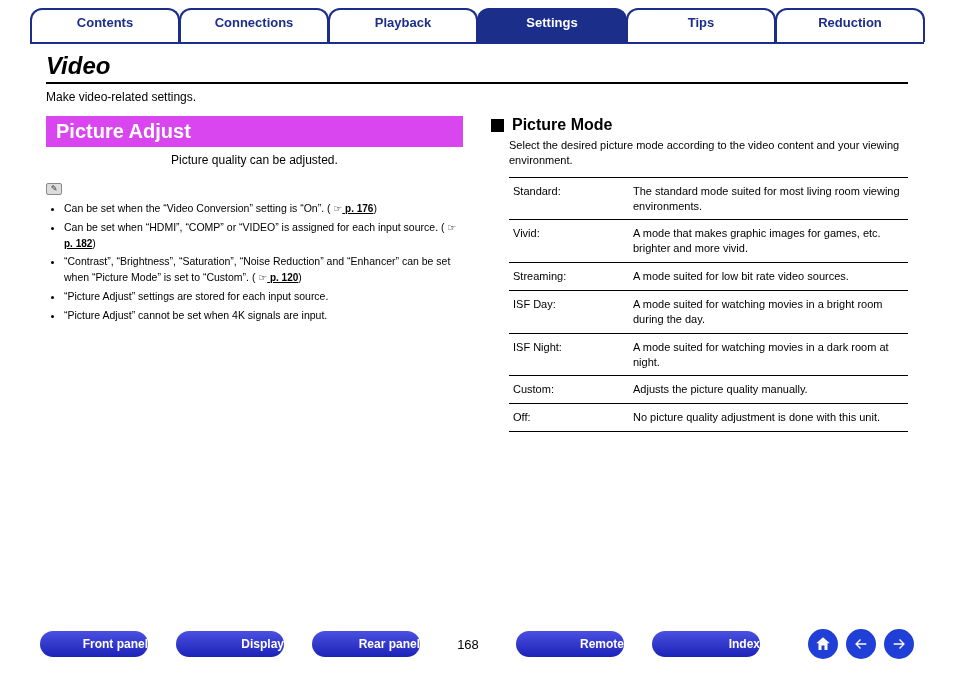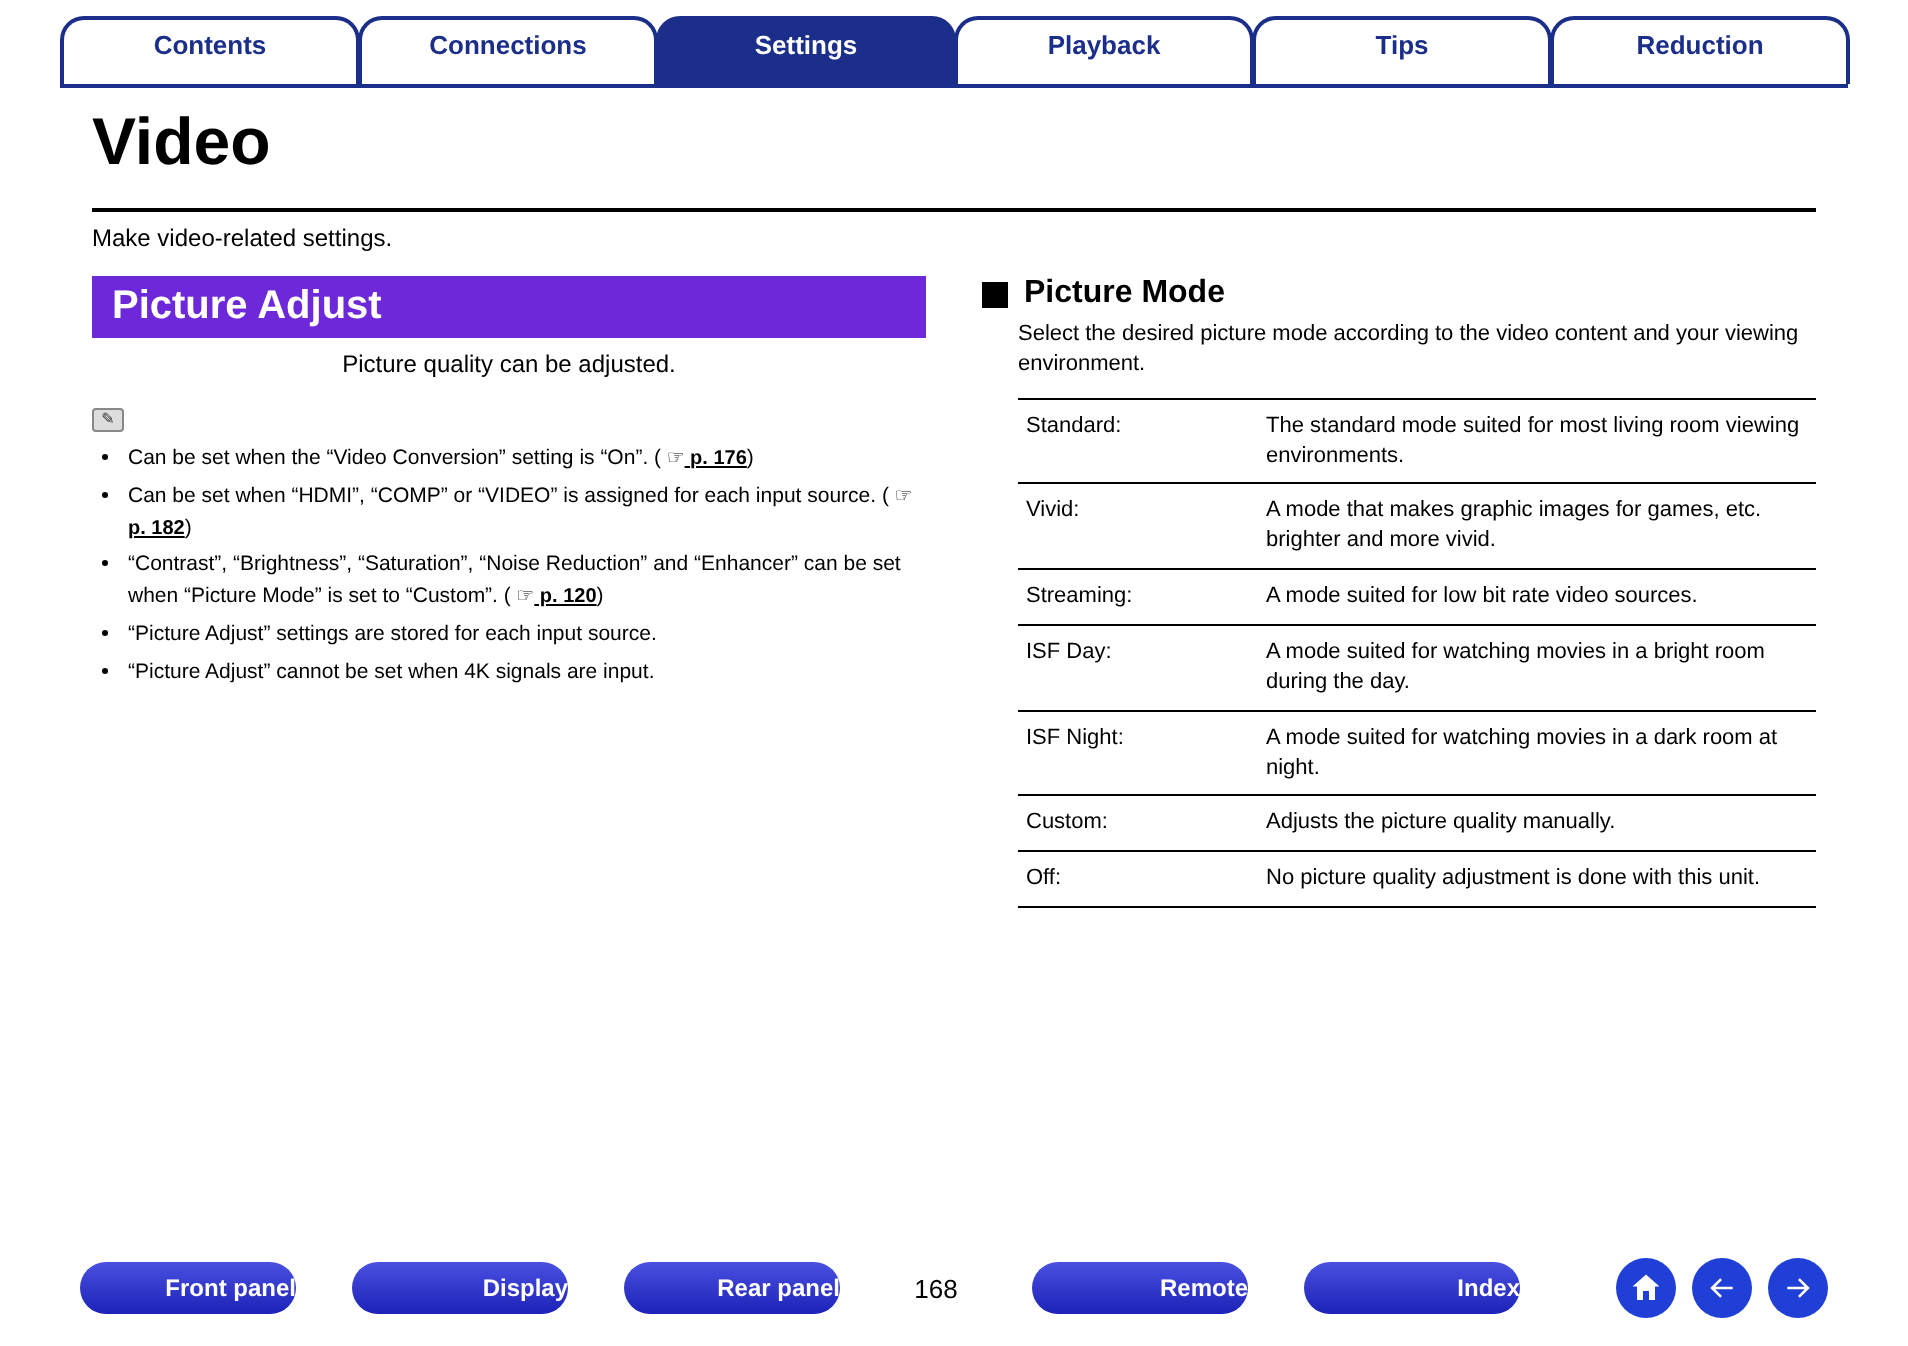--- a/index.html
+++ b/index.html
@@ -11,27 +11,27 @@
     flex: 1; position: relative; text-align: center; font-weight: bold; font-size: 13px;
     line-height: 26px; cursor: pointer; border: 2px solid #1b2e8a; background: #fff; color: #1b2e8a;
     border-top-left-radius: 12px; border-top-right-radius: 12px; border-bottom: none;
     margin-right: -1px;
   }
   .tab.active { background: #1b2e8a; color: #fff; }
   .tabs::after { content:""; position:absolute; left:0; right:0; bottom:-2px; height:2px; background:#1b2e8a; }
 
   
   .page { padding: 6px 46px 0 46px; }
-  h1.page-title { font-size: 33px; font-weight: bold; color: #000; margin-top: 4px; padding-bottom: 14px; border-bottom: 2px solid #000; }
+  h1.page-title { font-size: 24px; font-weight: bold; color: #000; margin-top: 4px; padding-bottom: 2px; border-bottom: 2px solid #000; font-style: italic; }
   .intro { font-size: 12px; margin: 6px 0 12px 0; }
 
   .cols { display: flex; gap: 28px; }
   .col { flex: 1; min-width: 0; }
 
-  .section-bar { background:#6d28d9; color:#fff; font-size:20px; font-weight:bold; padding:4px 10px; margin-bottom:6px; }
+  .section-bar { background:#d946ef; color:#fff; font-size:20px; font-weight:bold; padding:4px 10px; margin-bottom:6px; }
   .section-sub { font-size:12px; margin-bottom:10px;text-align:center; }
 
   .note-icon {
     width:16px; height:12px; background:#ddd; border:1px solid #888; border-radius:2px; display:inline-block; margin-bottom:6px;
     font-size:8px; line-height:10px; text-align:center; color:#333;
   }
 
   ul.notes { list-style: disc; padding-left: 18px; font-size: 10.5px; line-height: 1.5; }
   ul.notes li { margin-bottom: 3px; }
   .ref { font-size:10px; }
@@ -57,22 +57,22 @@
   .navicons { margin-left:auto; display:flex; gap:8px; }
   .circ { width:30px; height:30px; border-radius:50%; background:#1f3fd6; display:flex; align-items:center; justify-content:center; color:#fff; font-size:16px; cursor:pointer; }
   .circ svg { fill:#fff; }
 </style>
 </head>
 <body>
 
 <div class="tabs">
   <div class="tab">Contents</div>
   <div class="tab">Connections</div>
+  <div class="tab">Playback</div>
   <div class="tab active">Settings</div>
-  <div class="tab">Playback</div>
   <div class="tab">Tips</div>
   <div class="tab">Reduction</div>
 </div>
 
 <div class="page">
   <h1 class="page-title">Video</h1>
   <div class="intro">Make video-related settings.</div>
 
   <div class="cols">
 

